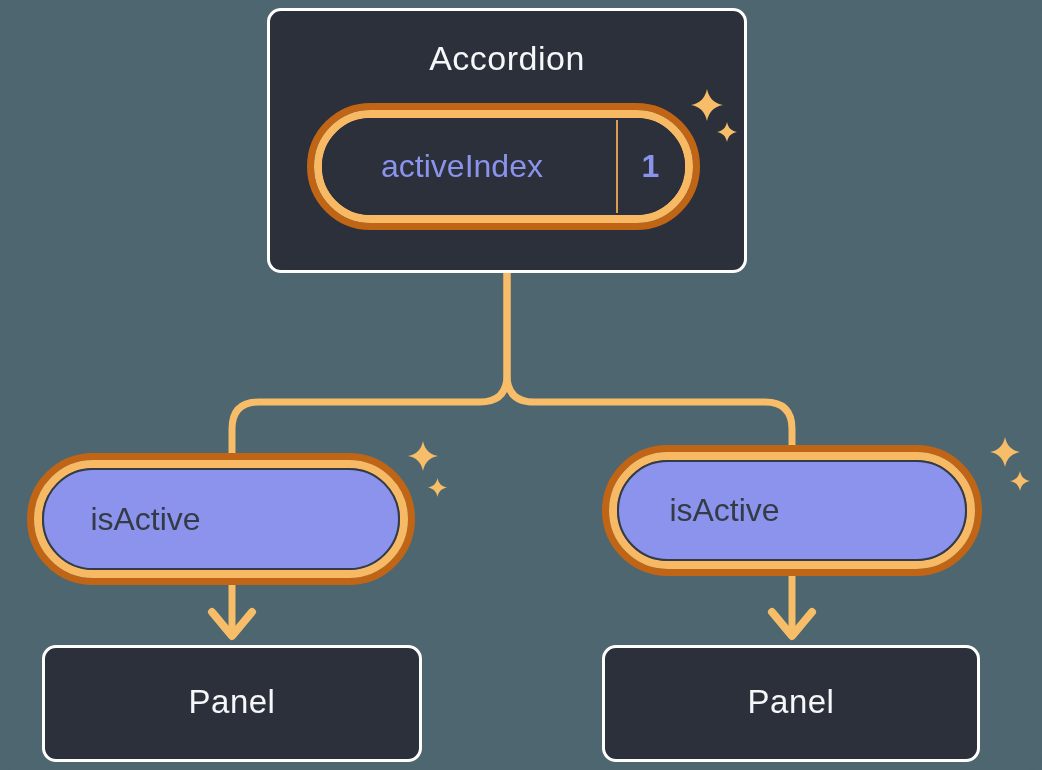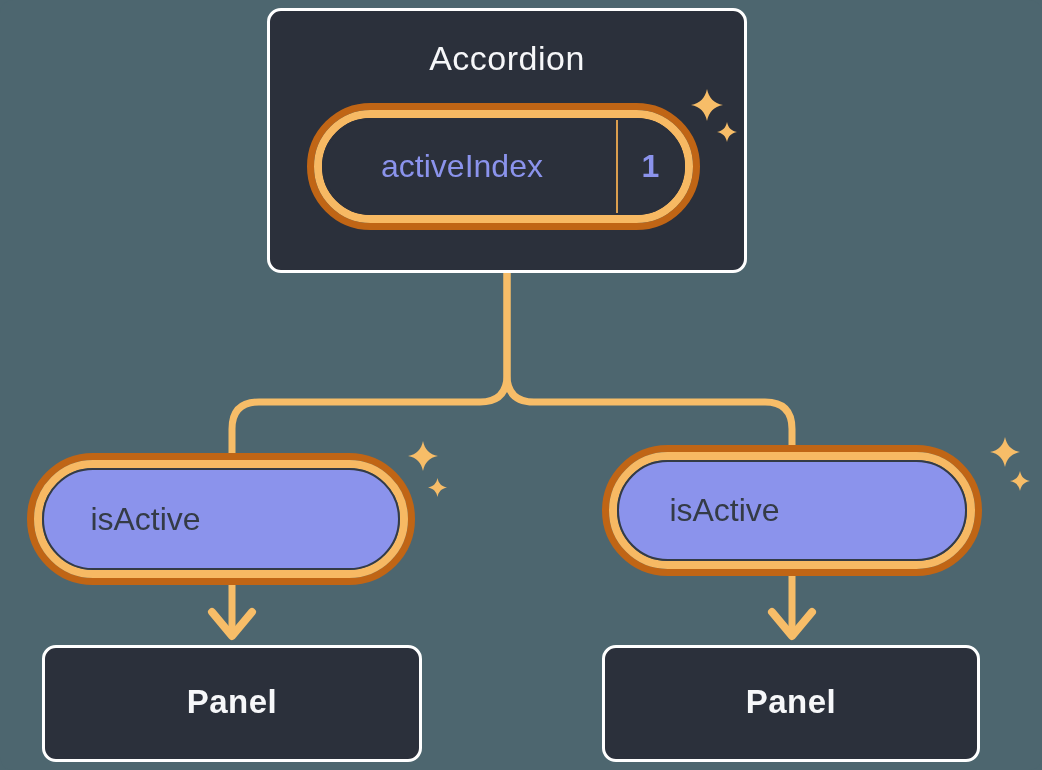--- a/index.html
+++ b/index.html
@@ -40,21 +40,21 @@
     font-weight:500;
     letter-spacing:.5px;
   }
   .panel-label{
     position:absolute;
     left:0;right:0;top:50%;
     transform:translateY(-54%);
     text-align:center;
     color:var(--node-text);
     font-size:33px;
-    font-weight:700;
+    font-weight:400;
     letter-spacing:.5px;
   }
 
   
   .halo{
     position:absolute;
     border:7px solid var(--ring-outer);
     border-radius:999px;
     z-index:3;
   }

